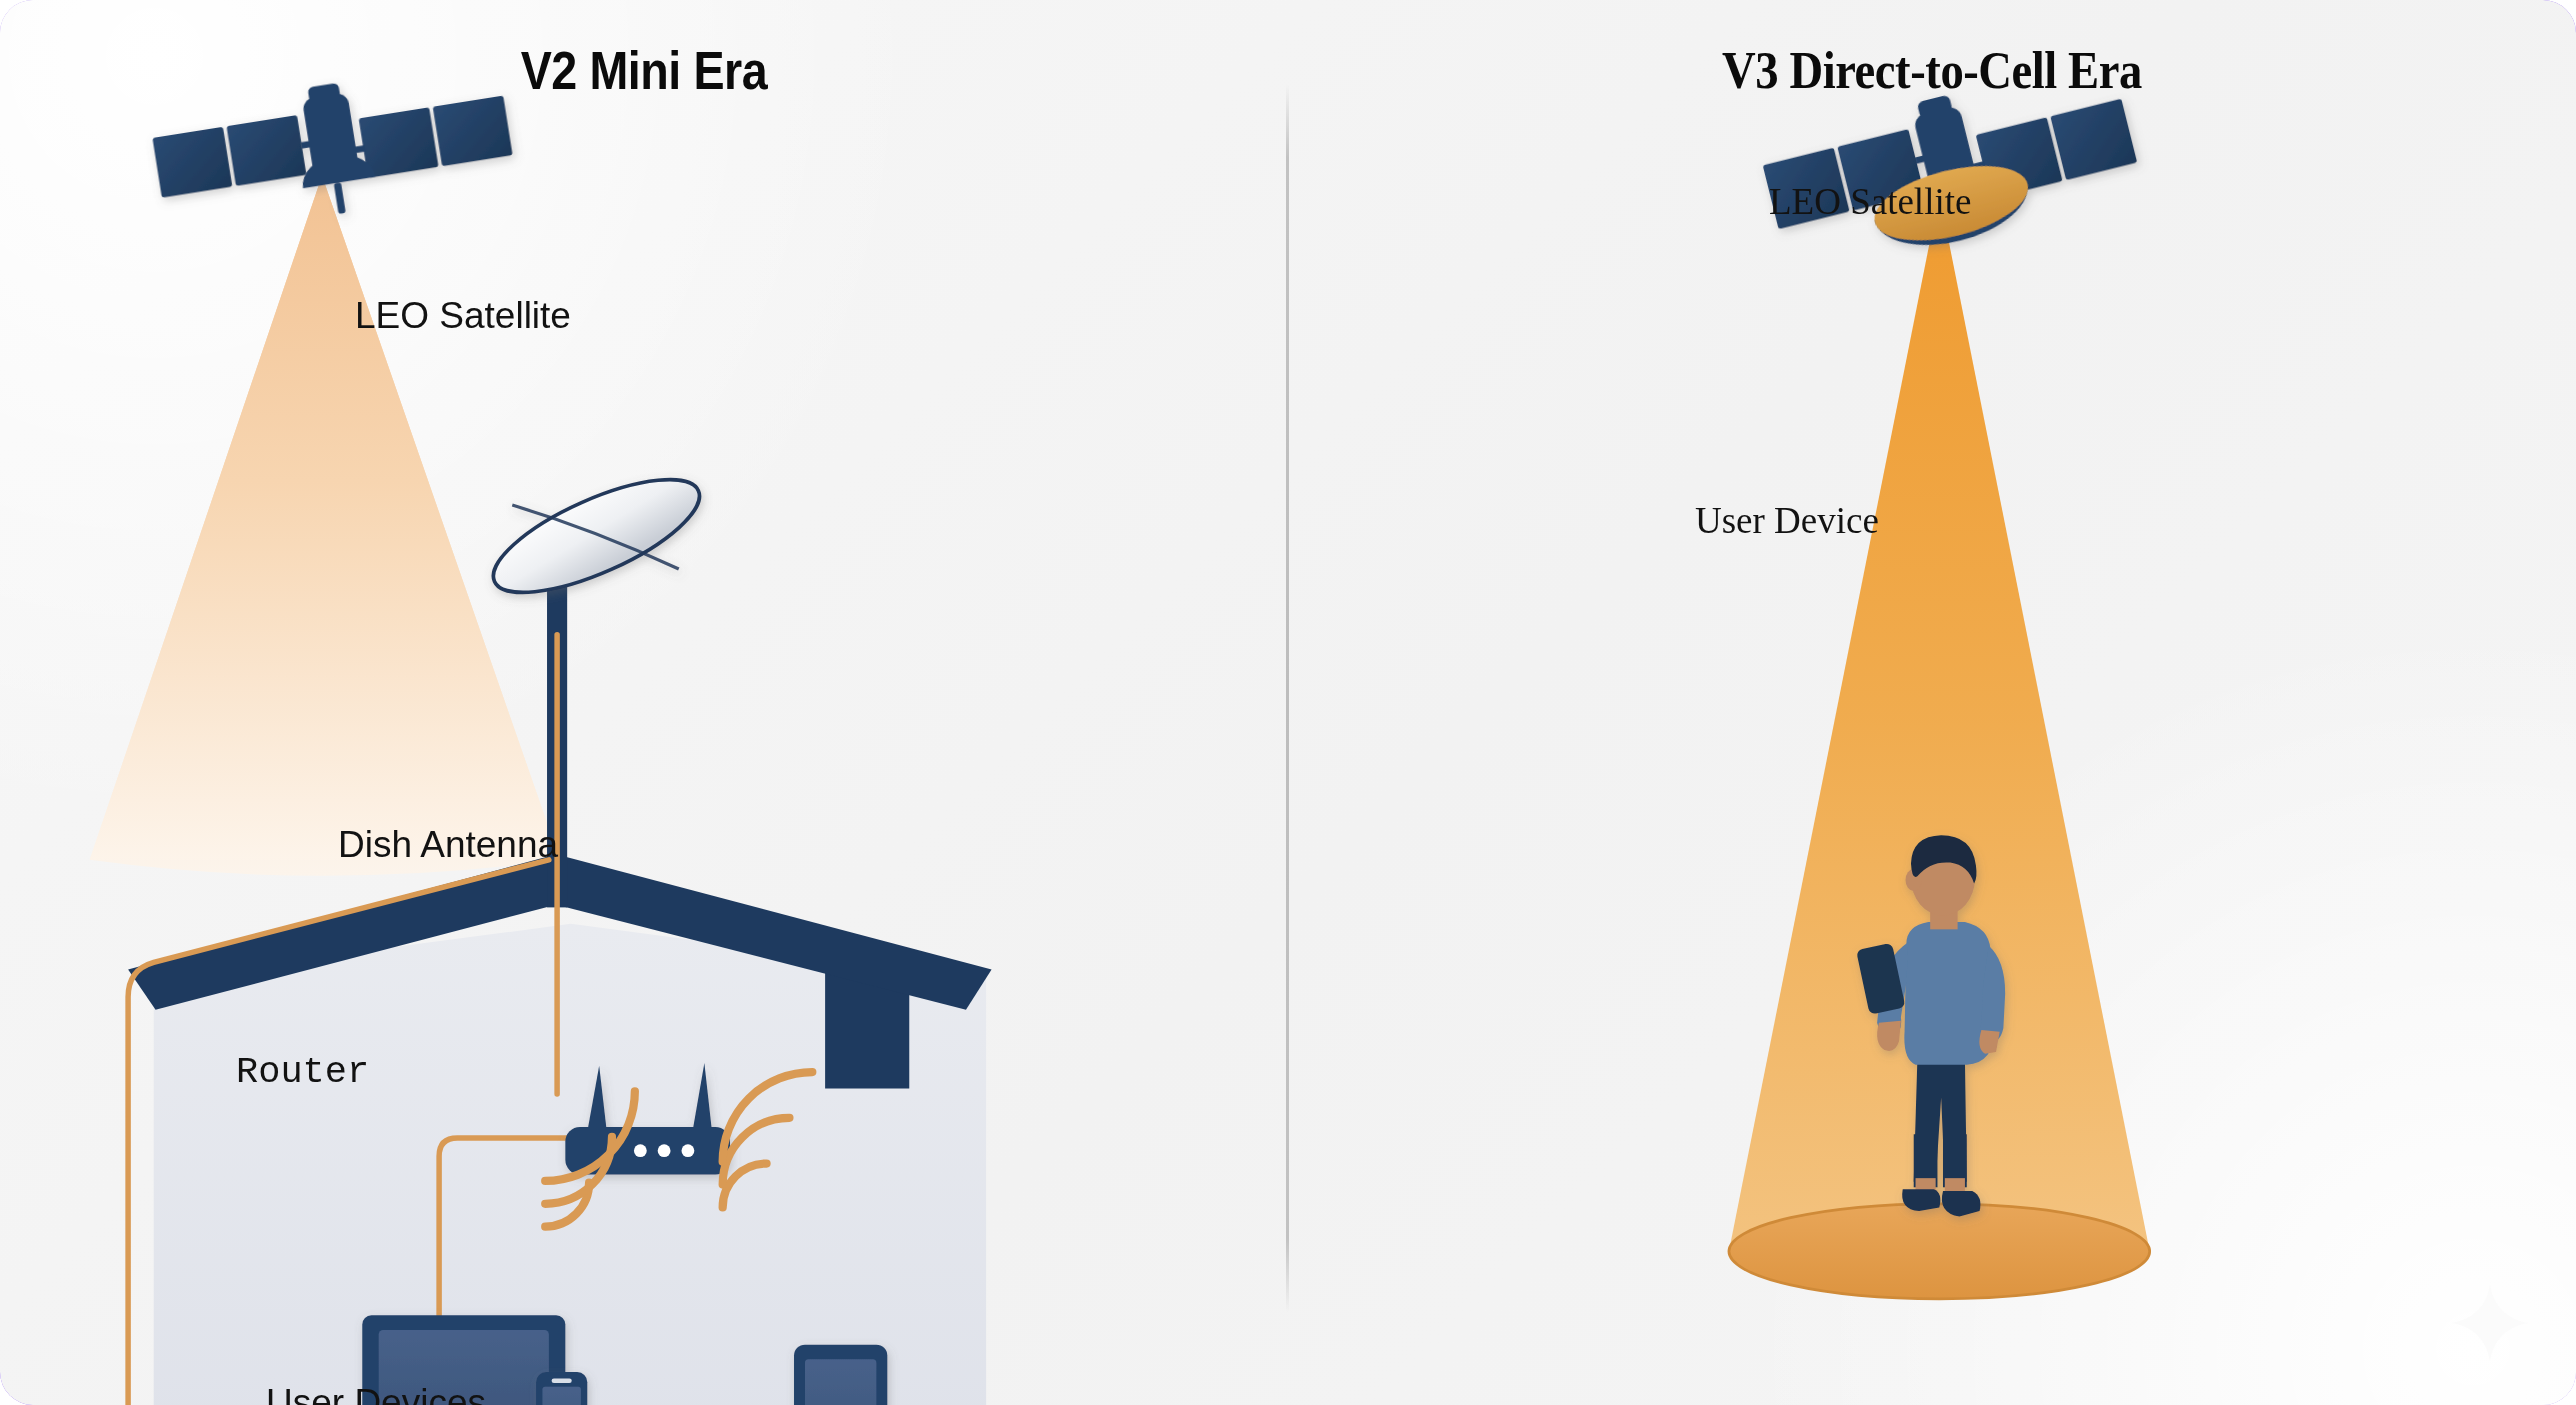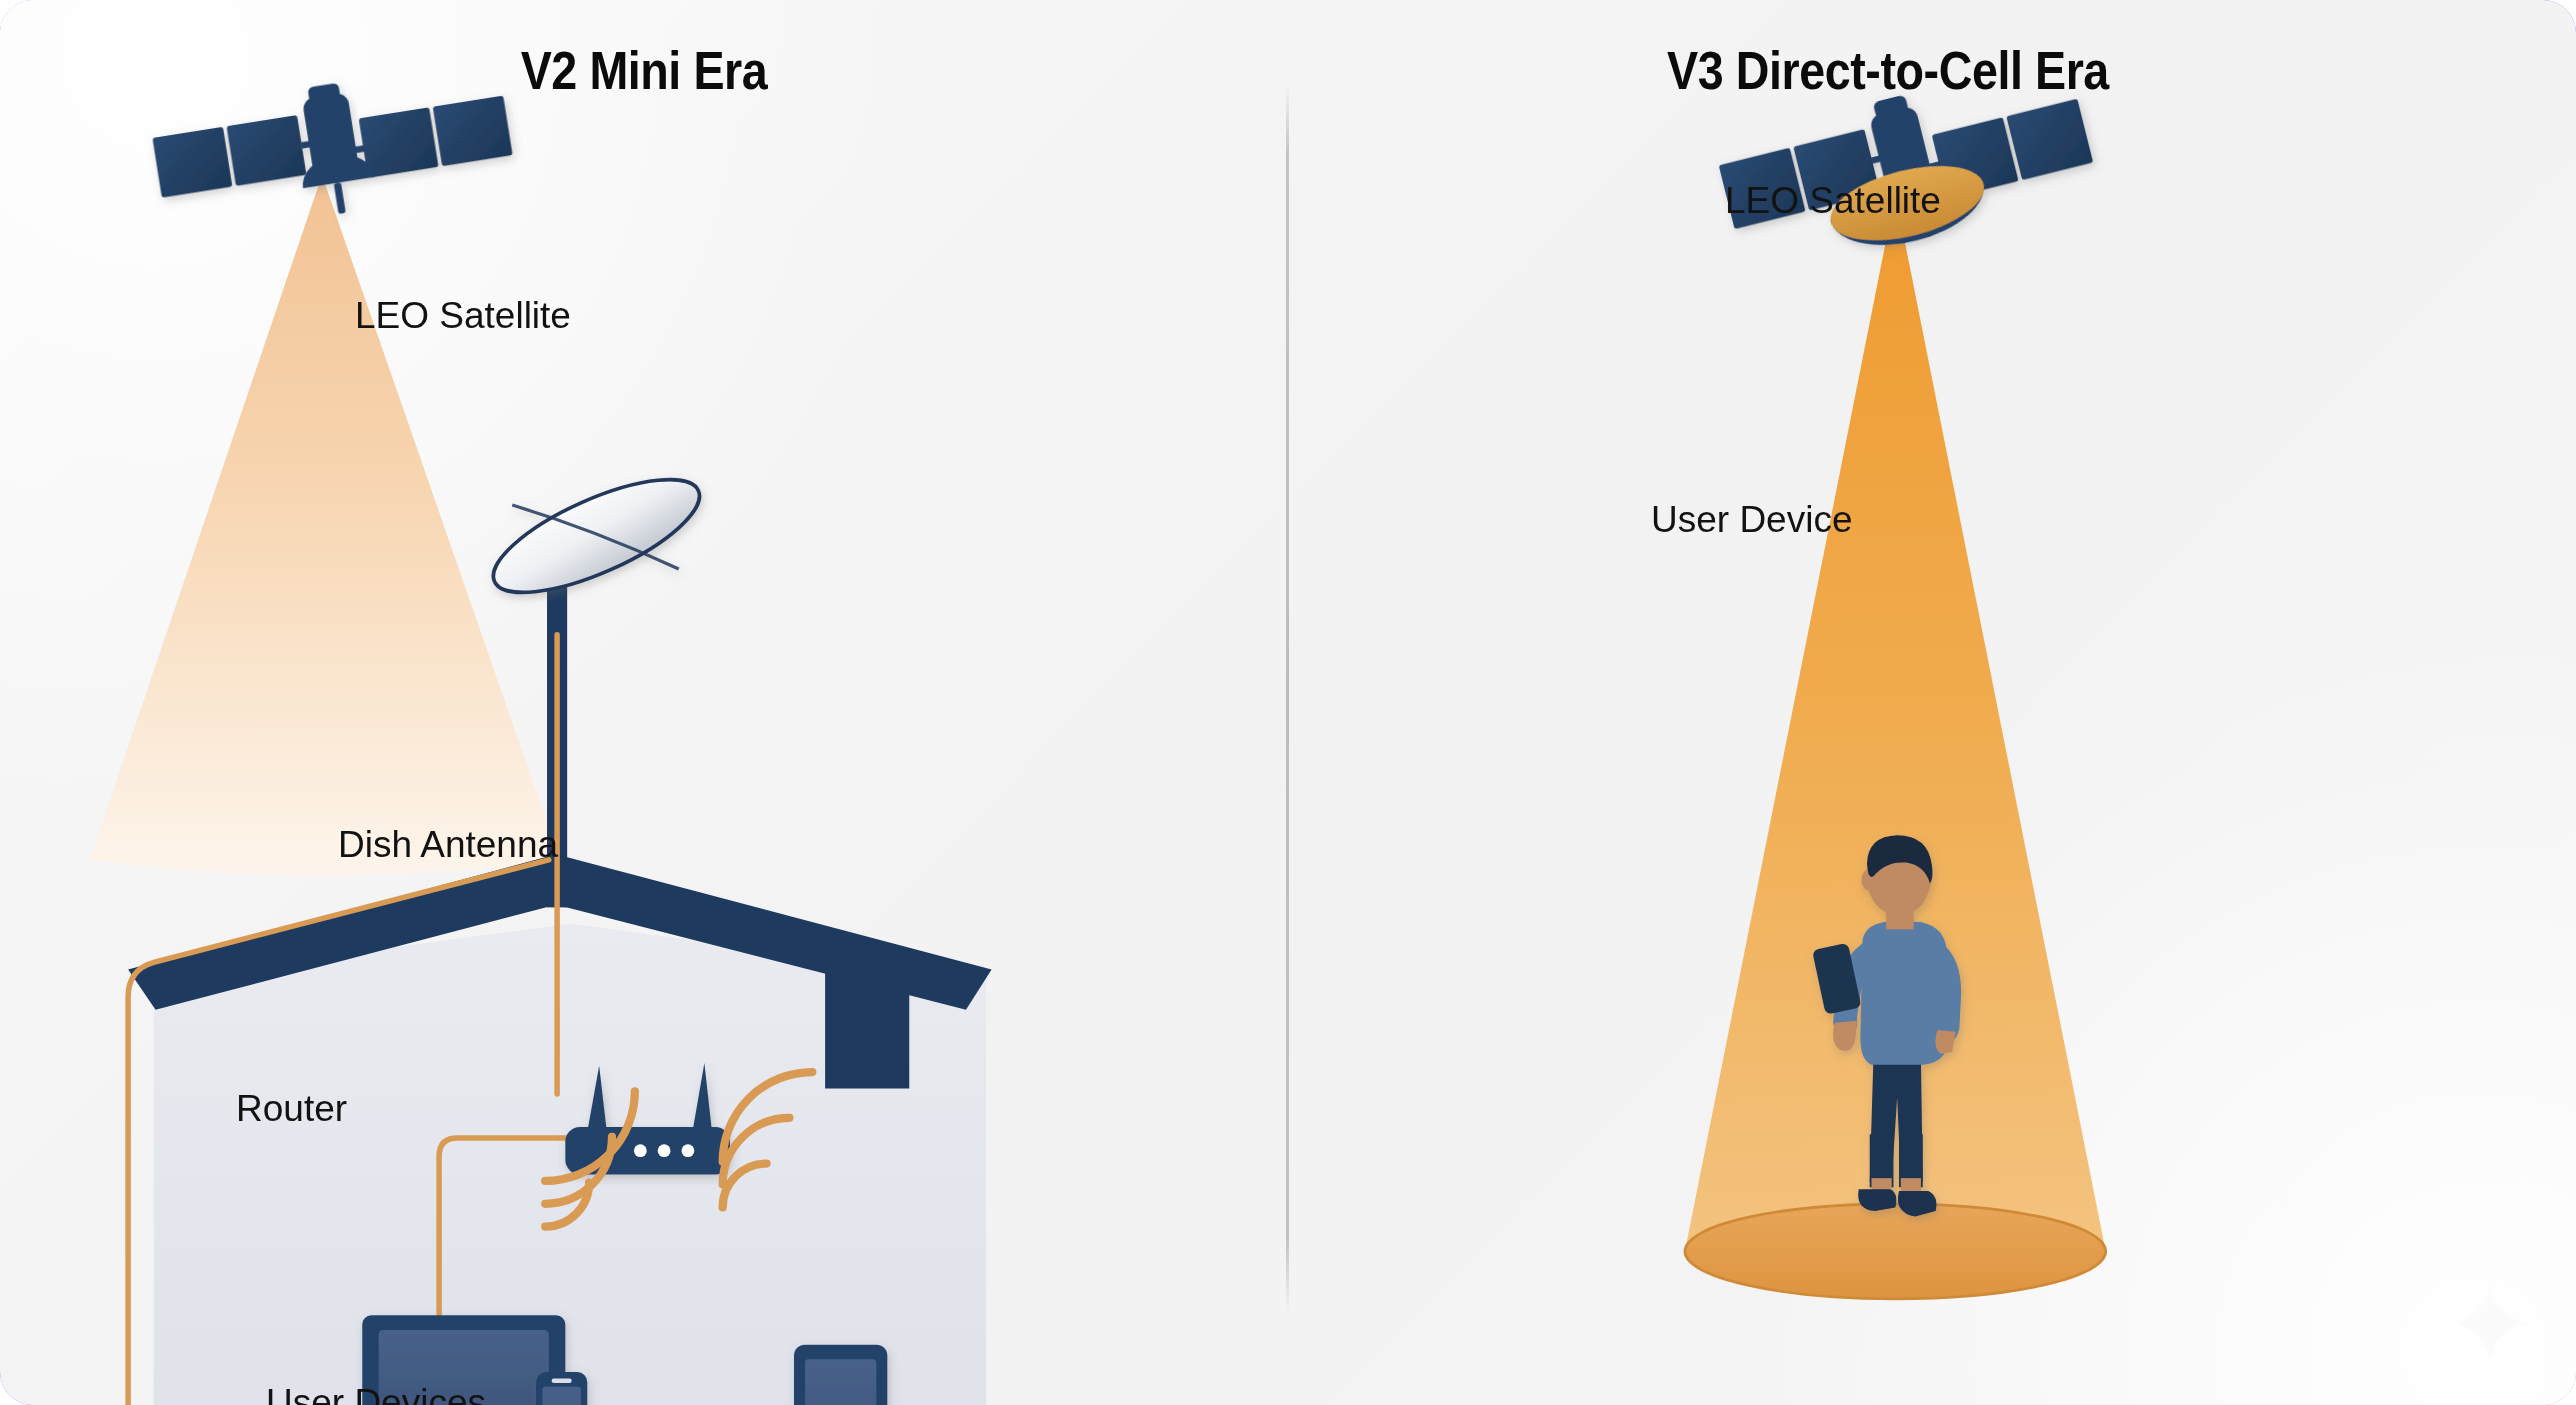--- a/index.html
+++ b/index.html
@@ -15,21 +15,21 @@
   #stage::before{
     content:"";position:absolute;inset:0;
     background:
       radial-gradient(circle at 6% 4%, #ffffff 0%, rgba(255,255,255,0) 28%),
       radial-gradient(circle at 96% 96%, #ffffff 0%, rgba(255,255,255,0) 26%),
       linear-gradient(135deg,#f7f7f7 0%,#f2f2f2 55%,#f5f5f5 100%);
     pointer-events:none;
   }
   .panel{position:absolute;top:0;height:1405px;}
   #panel-left{left:0;width:1288px;}
-  #panel-right{left:1244px;width:1288px;}
+  #panel-right{left:1288px;width:1288px;font-family:Liberation Serif, serif;}
   .panel-title{
     position:absolute;top:40px;width:100%;text-align:center;
     font-weight:700;font-size:53px;letter-spacing:-0.5px;
     color:#0b0b0b;font-stretch:condensed;
     transform:scaleX(0.88);transform-origin:center top;
     white-space:nowrap;
   }
   .divider{
     position:absolute;left:1286px;top:84px;
     width:2.7px;height:1228px;
@@ -168,21 +168,21 @@
 
       <g filter="url(#softShadowL)">
         <rect x="868" y="1470" width="102" height="172" rx="12" fill="#24436b"></rect>
         <rect x="880" y="1486" width="78" height="134" rx="4" fill="url(#screenGrad)"></rect>
         <circle cx="919" cy="1632" r="5.5" fill="#ffffff"></circle>
       </g>
     </svg>
 
     <div class="lbl" style="left:355px;top:295px;">LEO Satellite</div>
     <div class="lbl" style="left:338px;top:824px;text-align:right;">Dish Antenna</div>
-    <div class="lbl" style="left:236px;top:1088px;">Router</div>
+    <div class="lbl" style="left:236px;top:1051px;font-family:Liberation Mono, monospace;">Router</div>
     <div class="lbl" style="left:266px;top:1382px;">User Devices</div>
   </div>
 
   <div class="divider"></div>
 
   <div class="panel" id="panel-right">
 
     <div class="panel-title">V3 Direct-to-Cell Era</div>
 
     <svg class="layer" viewBox="0 0 1408 1536">

